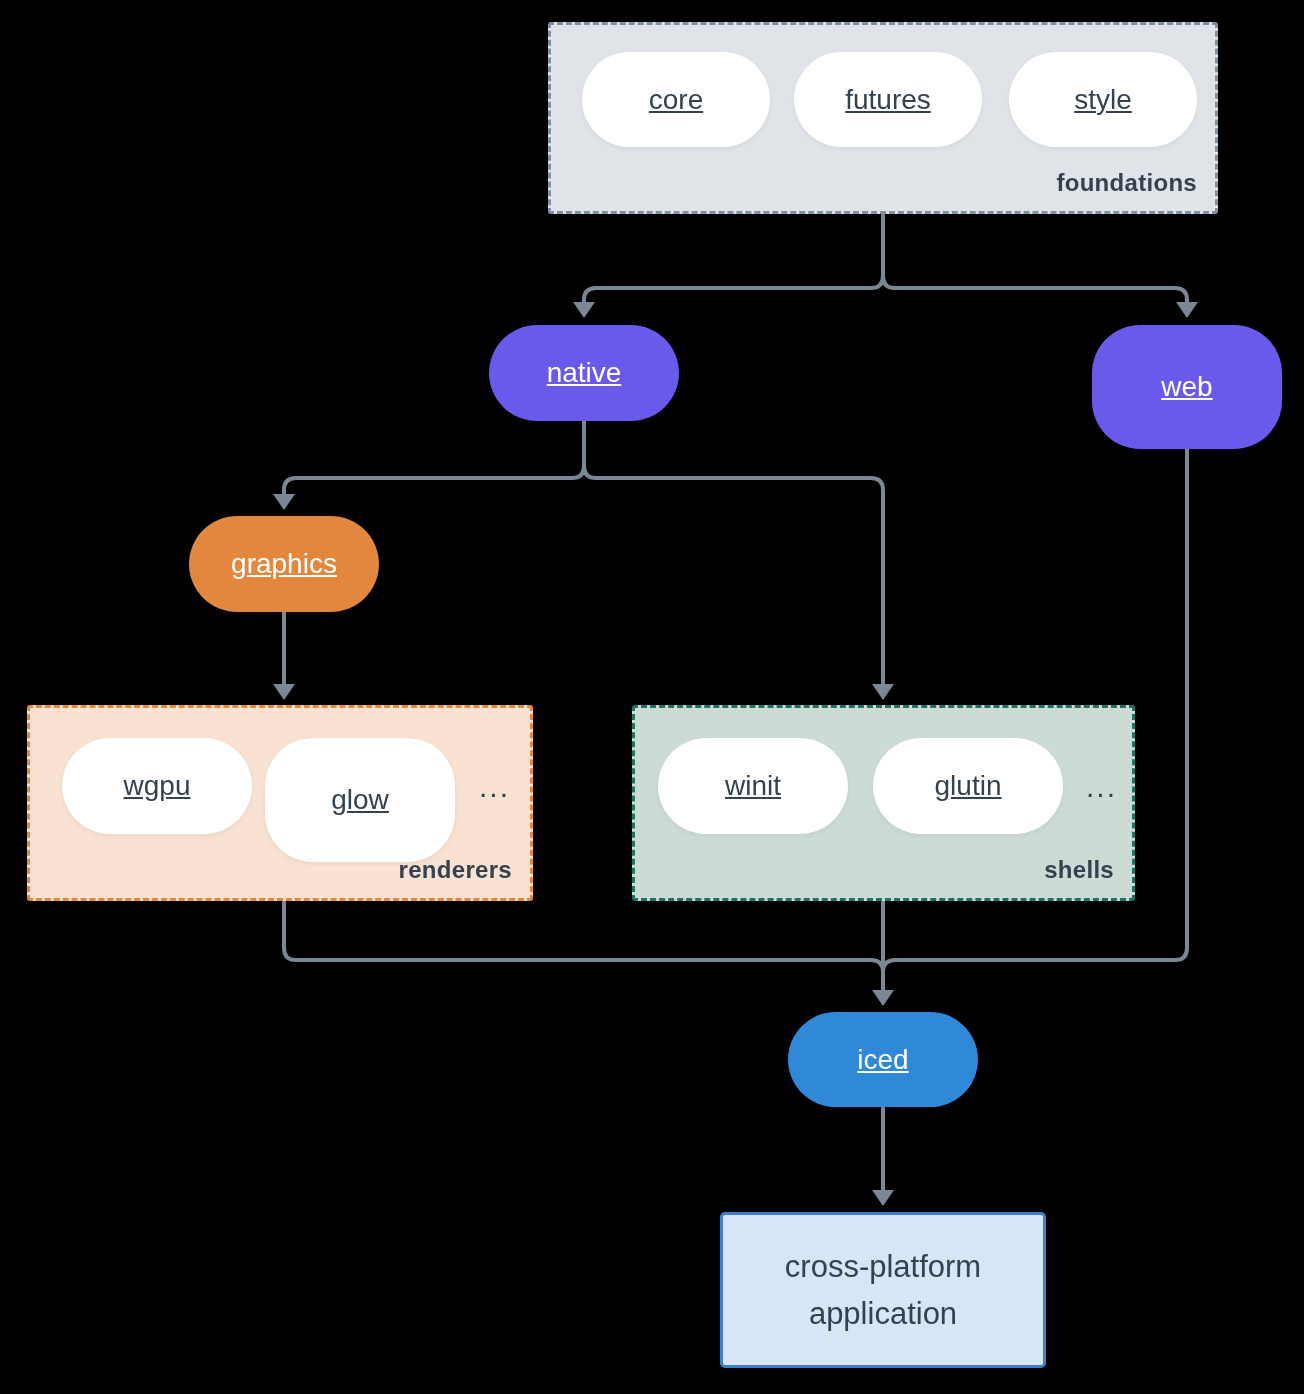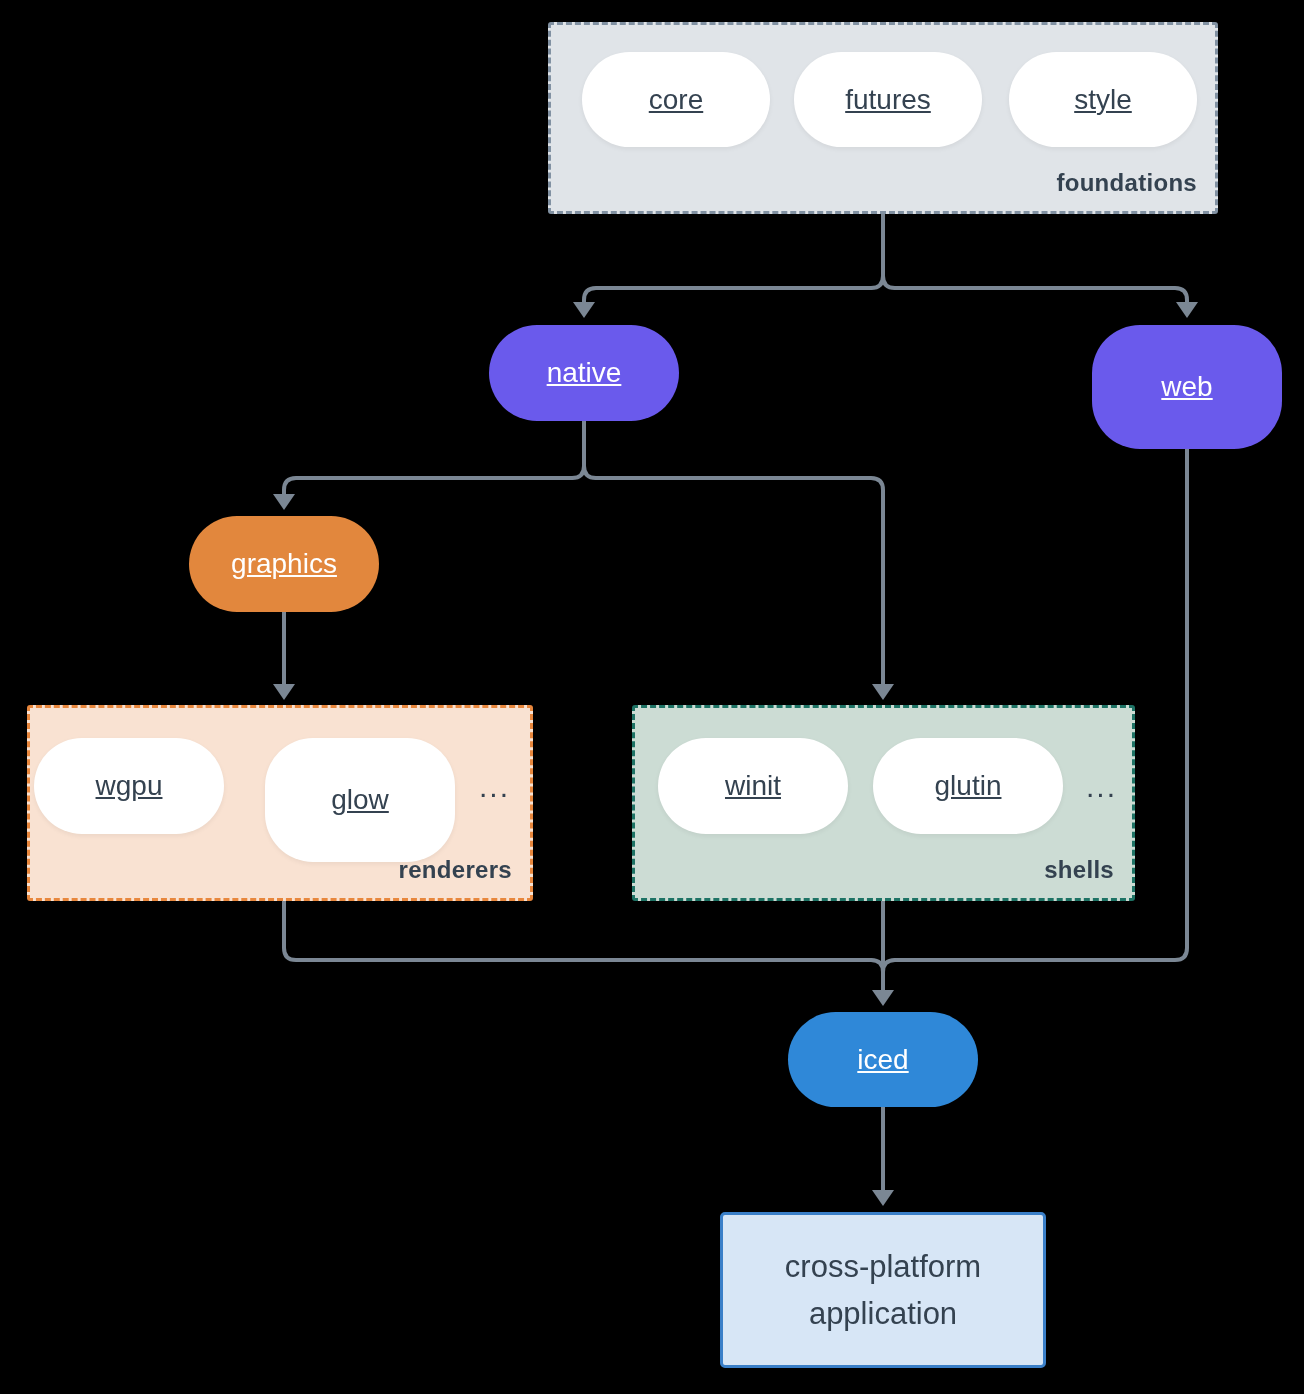--- a/index.html
+++ b/index.html
@@ -32,21 +32,21 @@
   #foundations { left:548px; top:22px; width:670px; height:192px; background:var(--foundations-bg); border-color:var(--foundations-border); }
   #pill-core    { left:31px;  top:27px; width:188px; height:95px; }
   #pill-futures { left:243px; top:27px; width:188px; height:95px; }
   #pill-style   { left:458px; top:27px; width:188px; height:95px; }
 
   #pill-native   { left:489px;  top:325px; width:190px; height:96px; background:var(--purple); }
   #pill-web      { left:1092px; top:325px; width:190px; height:124px; background:var(--purple); }
   #pill-graphics { left:189px;  top:516px; width:190px; height:96px; background:var(--orange); }
 
   #renderers { left:27px; top:705px; width:506px; height:196px; background:var(--renderers-bg); border-color:var(--renderers-border); }
-  #pill-wgpu { left:4px;  top:30px; width:190px; height:96px; }
+  #pill-wgpu { left:32px;  top:30px; width:190px; height:96px; }
   #pill-glow { left:235px; top:30px; width:190px; height:124px; }
   #renderers .ellipsis { left:449px; top:62px; }
 
   #shells { left:632px; top:705px; width:503px; height:196px; background:var(--shells-bg); border-color:var(--shells-border); }
   #pill-winit  { left:23px;  top:30px; width:190px; height:96px; }
   #pill-glutin { left:238px; top:30px; width:190px; height:96px; }
   #shells .ellipsis { left:451px; top:62px; }
 
   #pill-iced { left:788px; top:1012px; width:190px; height:95px; background:var(--blue); }
 

